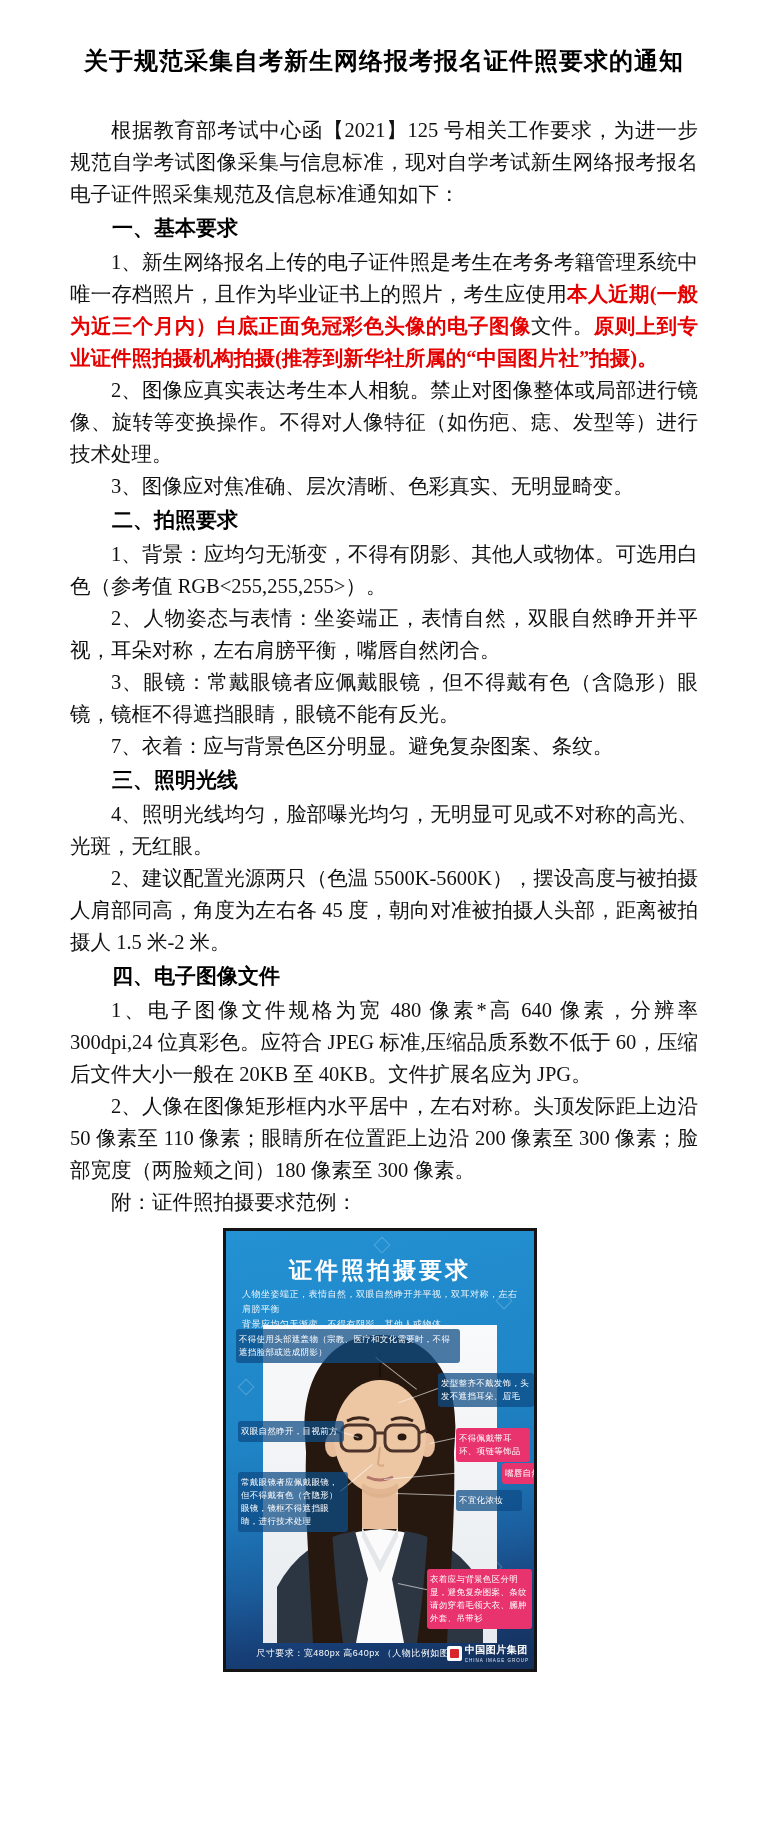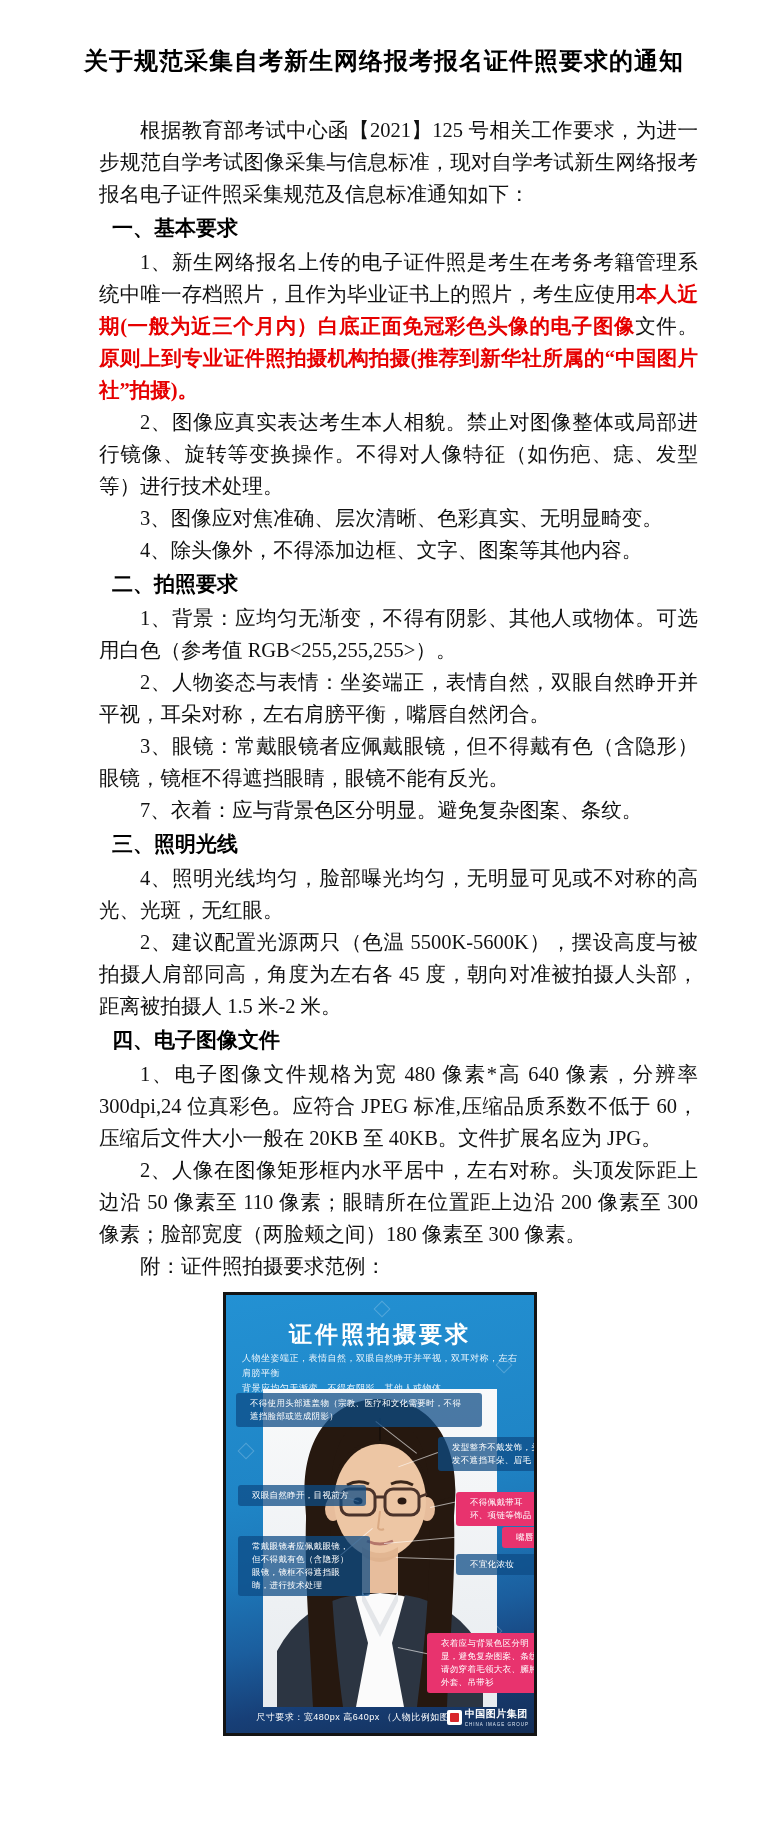--- a/index.html
+++ b/index.html
@@ -12,21 +12,20 @@
     color:#000;
     margin:0 0 38px 0;
     letter-spacing:1px;
   }
   .doc-body p{margin:0;}
   .doc-body p.body{
     font:20.5px/32px "Liberation Serif", serif;
     color:#111;
     text-indent:2em;
     text-align:justify;
-    margin-left:29px;
   }
   .doc-body p.heading{
     font:bold 21px/32px "Liberation Sans", sans-serif;
     color:#000;
     text-indent:2em;
     margin:2px 0;
   }
   .doc-body span.red{
     color:var(--red,#e60000);
     font-weight:bold;
@@ -56,21 +55,21 @@
   }
   .photo{
     position:absolute;left:37px;top:94px;width:234px;height:318px;
     background:#f2f4f6;
   }
   .photo svg{display:block;width:234px;height:318px;}
   .callout{
     position:absolute;
     color:#fff;
     font:8.5px/13px "Liberation Sans", sans-serif;
-    padding:4px 14px;border-radius:3px;
+    padding:4px 3px;border-radius:3px;
     letter-spacing:.3px;
   }
   .callout.blue{background:rgba(14,76,134,.74);}
   .callout.pink{background:var(--pink,#e8336e);}
   .c0{left:10px;top:98px;width:218px;}
   .c1{left:212px;top:142px;width:90px;}
   .c2{left:12px;top:190px;width:100px;}
   .c3{left:230px;top:197px;width:68px;}
   .c4{left:230px;top:232px;width:68px;margin-left:46px;}
   .c5{left:230px;top:259px;width:60px;}
@@ -125,21 +124,20 @@
 
 <div class="page">
   <div class="doc">
     <h1 class="doc-title">关于规范采集自考新生网络报考报名证件照要求的通知</h1>
     <div class="doc-body">
         <p class="body"><span>根据教育部考试中心函【2021】125 号相关工作要求，为进一步规范自学考试图像采集与信息标准，现对自学考试新生网络报考报名电子证件照采集规范及信息标准通知如下：</span></p>
         <p class="heading"><span>一、基本要求</span></p>
         <p class="body"><span>1、新生网络报名上传的电子证件照是考生在考务考籍管理系统中唯一存档照片，且作为毕业证书上的照片，考生应使用</span><span class="red">本人近期(一般为近三个月内）白底正面免冠彩色头像的电子图像</span><span>文件。</span><span class="red">原则上到专业证件照拍摄机构拍摄(推荐到新华社所属的“中国图片社”拍摄)。</span></p>
         <p class="body"><span>2、图像应真实表达考生本人相貌。禁止对图像整体或局部进行镜像、旋转等变换操作。不得对人像特征（如伤疤、痣、发型等）进行技术处理。</span></p>
         <p class="body"><span>3、图像应对焦准确、层次清晰、色彩真实、无明显畸变。</span></p>
-        <p class="body"><span>4、除头像外，不得添加边框、文字、图案等其他内容。</span></p>
         <p class="heading"><span>二、拍照要求</span></p>
         <p class="body"><span>1、背景：应均匀无渐变，不得有阴影、其他人或物体。可选用白色（参考值 RGB&lt;255,255,255&gt;）。</span></p>
         <p class="body"><span>2、人物姿态与表情：坐姿端正，表情自然，双眼自然睁开并平视，耳朵对称，左右肩膀平衡，嘴唇自然闭合。</span></p>
         <p class="body"><span>3、眼镜：常戴眼镜者应佩戴眼镜，但不得戴有色（含隐形）眼镜，镜框不得遮挡眼睛，眼镜不能有反光。</span></p>
         <p class="body"><span>7、衣着：应与背景色区分明显。避免复杂图案、条纹。</span></p>
         <p class="heading"><span>三、照明光线</span></p>
         <p class="body"><span>4、照明光线均匀，脸部曝光均匀，无明显可见或不对称的高光、光斑，无红眼。</span></p>
         <p class="body"><span>2、建议配置光源两只（色温 5500K-5600K），摆设高度与被拍摄人肩部同高，角度为左右各 45 度，朝向对准被拍摄人头部，距离被拍摄人 1.5 米-2 米。</span></p>
         <p class="heading"><span>四、电子图像文件</span></p>
         <p class="body"><span>1、电子图像文件规格为宽 480 像素*高 640 像素，分辨率 300dpi,24 位真彩色。应符合 JPEG 标准,压缩品质系数不低于 60，压缩后文件大小一般在 20KB 至 40KB。文件扩展名应为 JPG。</span></p>

